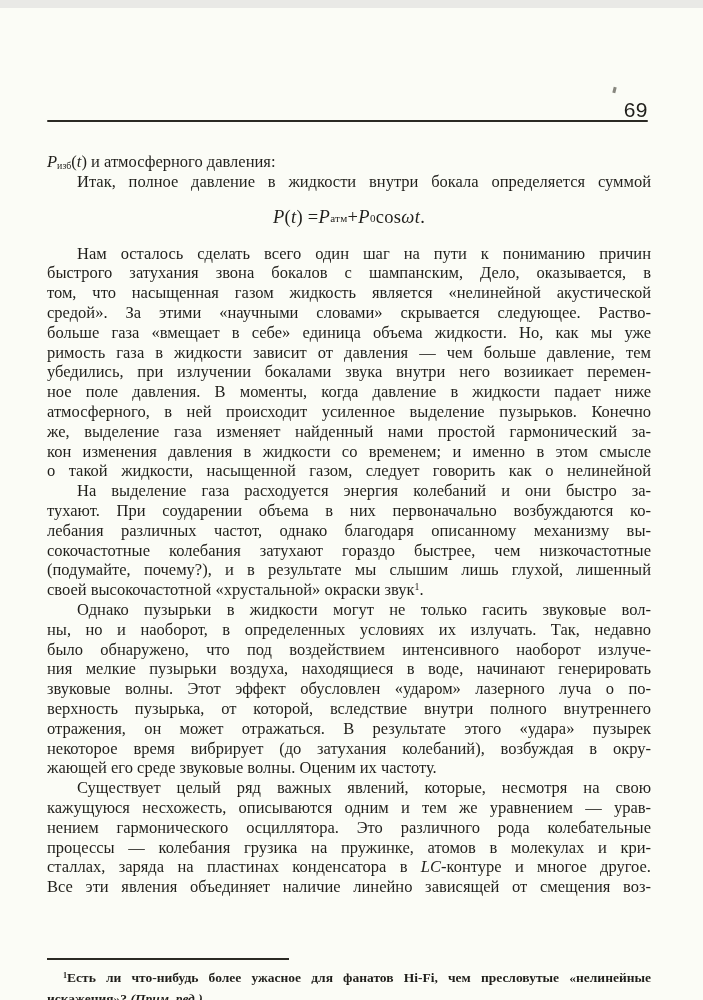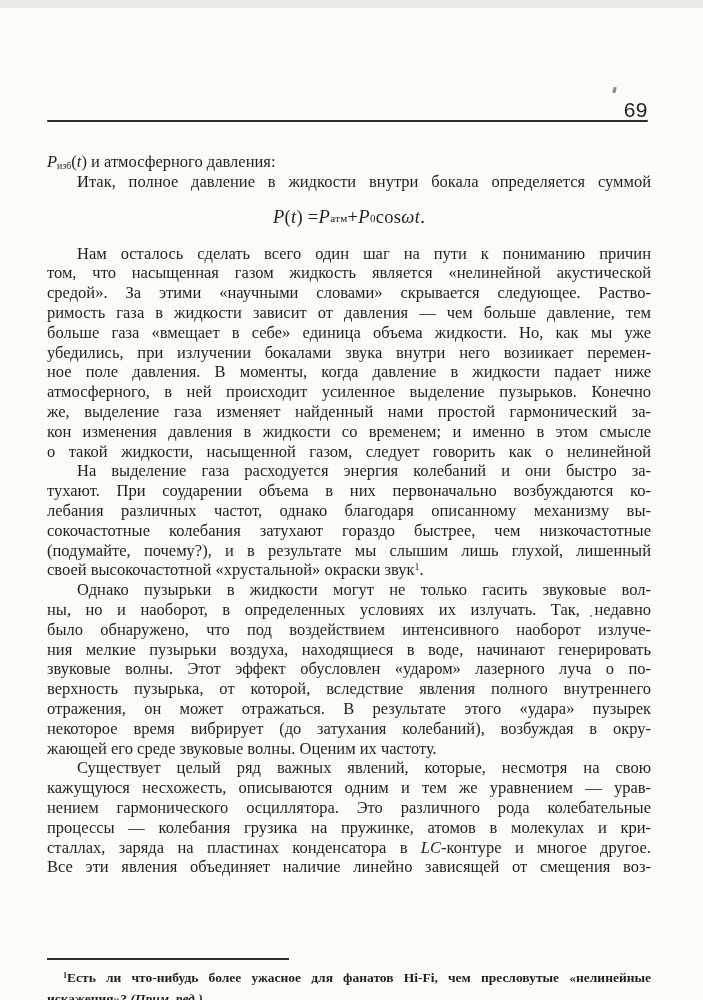--- a/index.html
+++ b/index.html
@@ -61,42 +61,43 @@
         <sub>атм</sub>
         <span> + </span>
         <span class="it">P</span>
         <sub>0</sub>
         <span> cos </span>
         <span class="it">ω</span>
         <span class="it">t</span>
         <span>.</span>
       </div>
       <div class="line indent"><span>Нам осталось сделать всего один шаг на пути к пониманию причин</span></div>
+      <div class="line"><span>быстрого затухания звона бокалов с шампанским, Дело, оказывается, в</span></div>
       <div class="line"><span>том, что насыщенная газом жидкость является «нелинейной акустической</span></div>
       <div class="line"><span>средой». За этими «научными словами» скрывается следующее. Раство-</span></div>
+      <div class="line"><span>больше газа «вмещает в себе» единица объема жидкости. Но, как мы уже</span></div>
       <div class="line"><span>римость газа в жидкости зависит от давления — чем больше давление, тем</span></div>
-      <div class="line"><span>больше газа «вмещает в себе» единица объема жидкости. Но, как мы уже</span></div>
       <div class="line"><span>убедились, при излучении бокалами звука внутри него возиикает перемен-</span></div>
       <div class="line"><span>ное поле давления. В моменты, когда давление в жидкости падает ниже</span></div>
       <div class="line"><span>атмосферного, в ней происходит усиленное выделение пузырьков. Конечно</span></div>
       <div class="line"><span>же, выделение газа изменяет найденный нами простой гармонический за-</span></div>
       <div class="line"><span>кон изменения давления в жидкости со временем; и именно в этом смысле</span></div>
       <div class="line"><span>о такой жидкости, насыщенной газом, следует говорить как о нелинейной</span></div>
       <div class="line indent"><span>На выделение газа расходуется энергия колебаний и они быстро за-</span></div>
       <div class="line"><span>тухают. При соударении объема в них первоначально возбуждаются ко-</span></div>
       <div class="line"><span>лебания различных частот, однако благодаря описанному механизму вы-</span></div>
       <div class="line"><span>сокочастотные колебания затухают гораздо быстрее, чем низкочастотные</span></div>
       <div class="line"><span>(подумайте, почему?), и в результате мы слышим лишь глухой, лишенный</span></div>
       <div class="line last"><span>своей высокочастотной «хрустальной» окраски звук</span><sup>1</sup><span>.</span></div>
       <div class="line indent"><span>Однако пузырьки в жидкости могут не только гасить звуковые вол-</span></div>
       <div class="line"><span>ны, но и наоборот, в определенных условиях их излучать. Так, недавно</span></div>
       <div class="line"><span>было обнаружено, что под воздействием интенсивного наоборот излуче-</span></div>
       <div class="line"><span>ния мелкие пузырьки воздуха, находящиеся в воде, начинают генерировать</span></div>
       <div class="line"><span>звуковые волны. Этот эффект обусловлен «ударом» лазерного луча о по-</span></div>
-      <div class="line"><span>верхность пузырька, от которой, вследствие явления полного внутреннего</span></div>
+      <div class="line"><span>верхность пузырька, от которой, вследствие внутри полного внутреннего</span></div>
       <div class="line"><span>отражения, он может отражаться. В результате этого «удара» пузырек</span></div>
       <div class="line"><span>некоторое время вибрирует (до затухания колебаний), возбуждая в окру-</span></div>
       <div class="line last"><span>жающей его среде звуковые волны. Оценим их частоту.</span></div>
       <div class="line indent"><span>Существует целый ряд важных явлений, которые, несмотря на свою</span></div>
       <div class="line"><span>кажущуюся несхожесть, описываются одним и тем же уравнением — урав-</span></div>
       <div class="line"><span>нением гармонического осциллятора. Это различного рода колебательные</span></div>
       <div class="line"><span>процессы — колебания грузика на пружинке, атомов в молекулах и кри-</span></div>
       <div class="line"><span>сталлах, заряда на пластинах конденсатора в </span><span class="it">LC</span><span>-контуре и многое другое.</span></div>
       <div class="line"><span>Все эти явления объединяет наличие линейно зависящей от смещения воз-</span></div>
     </div>

